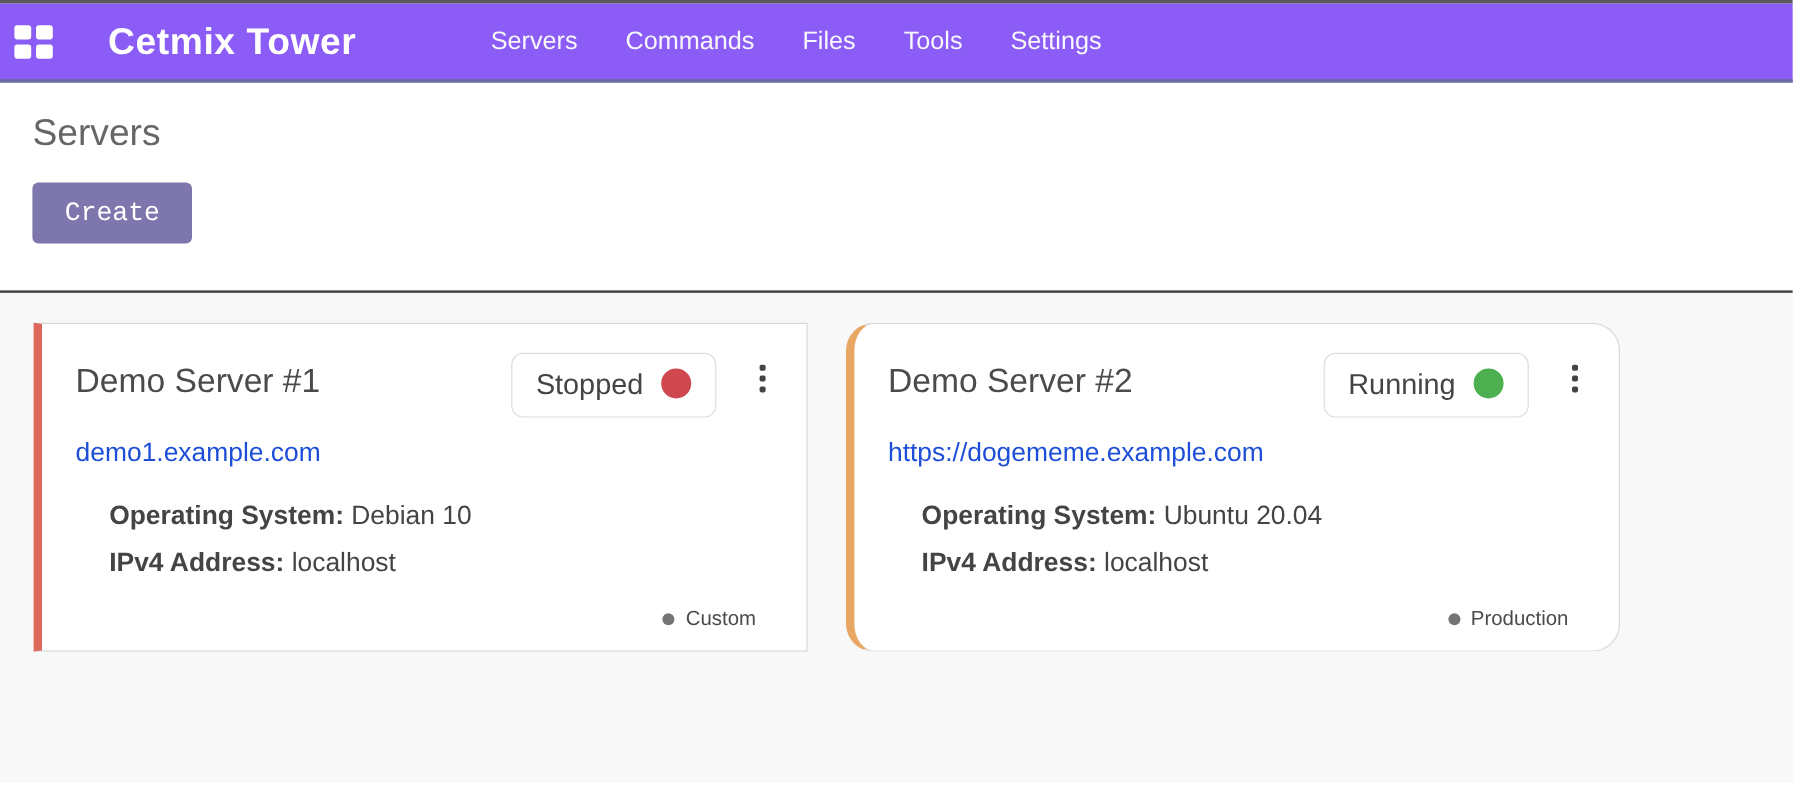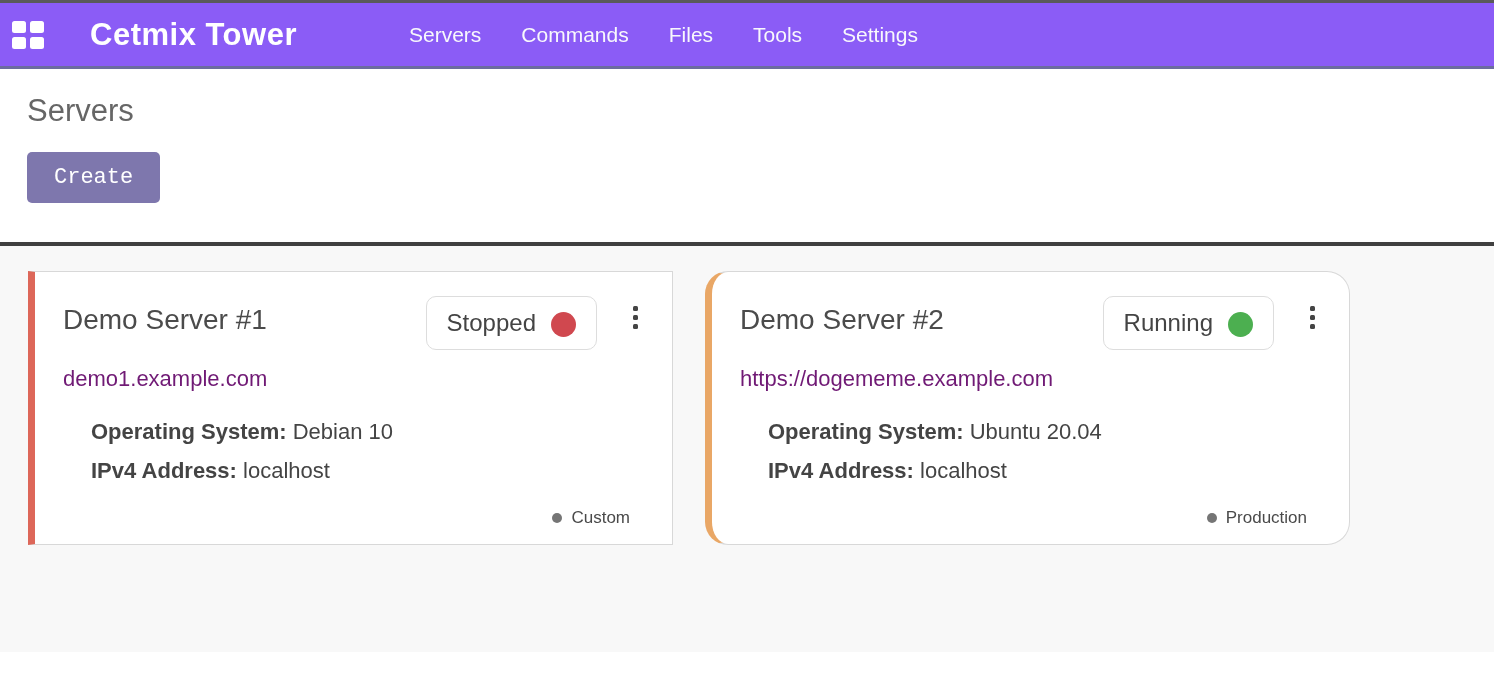--- a/index.html
+++ b/index.html
@@ -37,49 +37,49 @@
   .page-title { color:#666666; font-size:31px; font-weight:400; }
   .btn-create {
     margin-top:23px; display:inline-block;
     background:#7e77ad; color:#ffffff; font-size:22px;
     font-family:Liberation Mono, monospace;
     padding:13px 27px; border:none; border-radius:5px; cursor:pointer;
   }
 
   
   .kanban-area {
-    background:#f8f8f8; border-top:4px solid #404040;
+    background:#f8f8f8; border-top:2px solid #404040;
     height:410px; padding:25px 0 0 28px;
     display:flex; gap:32px; align-items:flex-start;
   }
   .server-card {
     width:645px; height:274px; background:#ffffff;
     border:1px solid #d8d8d8; border-left-width:7px; border-left-style:solid;
     padding:24px 28px 16px 28px;
     display:flex; flex-direction:column;
   }
   .card-head { display:flex; align-items:flex-start; }
   .card-title {
     flex:1; font-size:28px; color:#4b4b4b; padding-top:8px; white-space:nowrap;
   }
   .status-badge {
-    display:inline-flex; align-items:flex-end; gap:15px;
+    display:inline-flex; align-items:flex-start; gap:15px;
     background:#ffffff; border:1px solid #dddddd; border-radius:10px;
     padding:12px 20px; font-size:24px; color:#444444; cursor:pointer;
     white-space:nowrap;
   }
   .status-dot { width:25px; height:25px; border-radius:50%; }
   .kebab {
     margin-left:30px; margin-top:6px; padding:4px 6px; cursor:pointer;
     display:flex; flex-direction:column; gap:4px; align-items:center;
   }
   .kebab i { width:5px; height:5px; background:#444444; border-radius:1.5px; }
 
   .card-link {
-    margin-top:16px; font-size:22px; color:#701a75;
+    margin-top:16px; font-size:22px; color:#1d4ed8;
     text-decoration:none; align-self:flex-start; white-space:nowrap;
   }
   .card-fields { margin-top:20px; margin-left:28px; }
   .field-row { font-size:22px; color:#444444; line-height:39px; white-space:nowrap; }
   .field-label { font-weight:bold; }
   .tag-row {
     margin-top:auto; text-align:right; padding-right:14px;
     font-size:17px; color:#4a4a4a;
   }
   .tag-dot {

